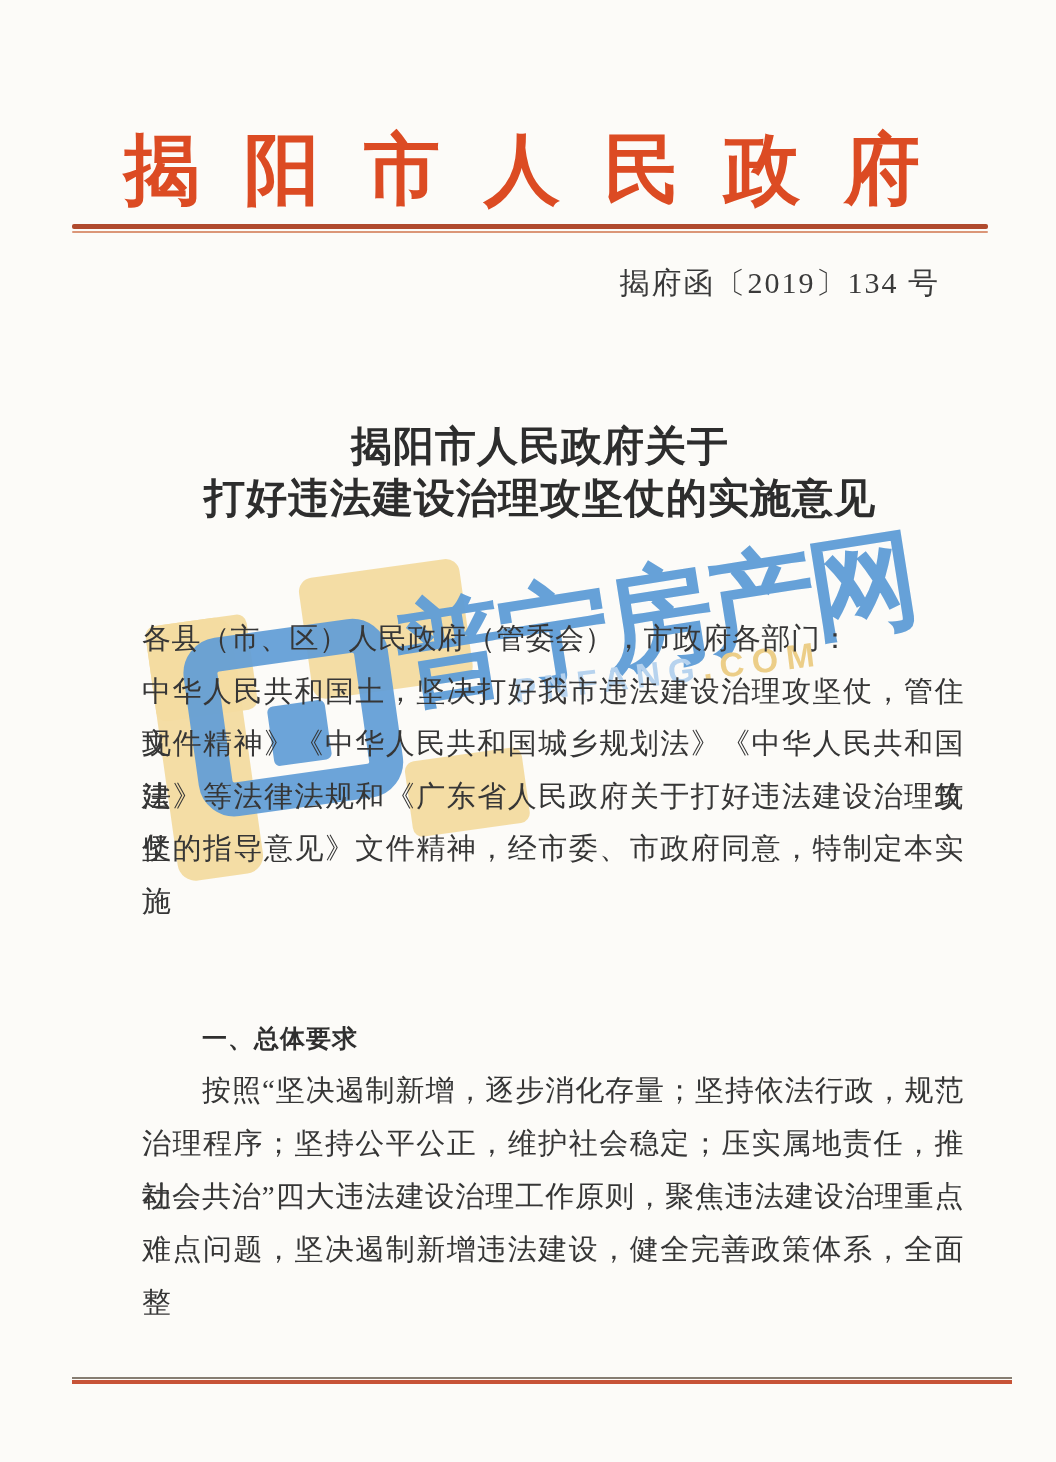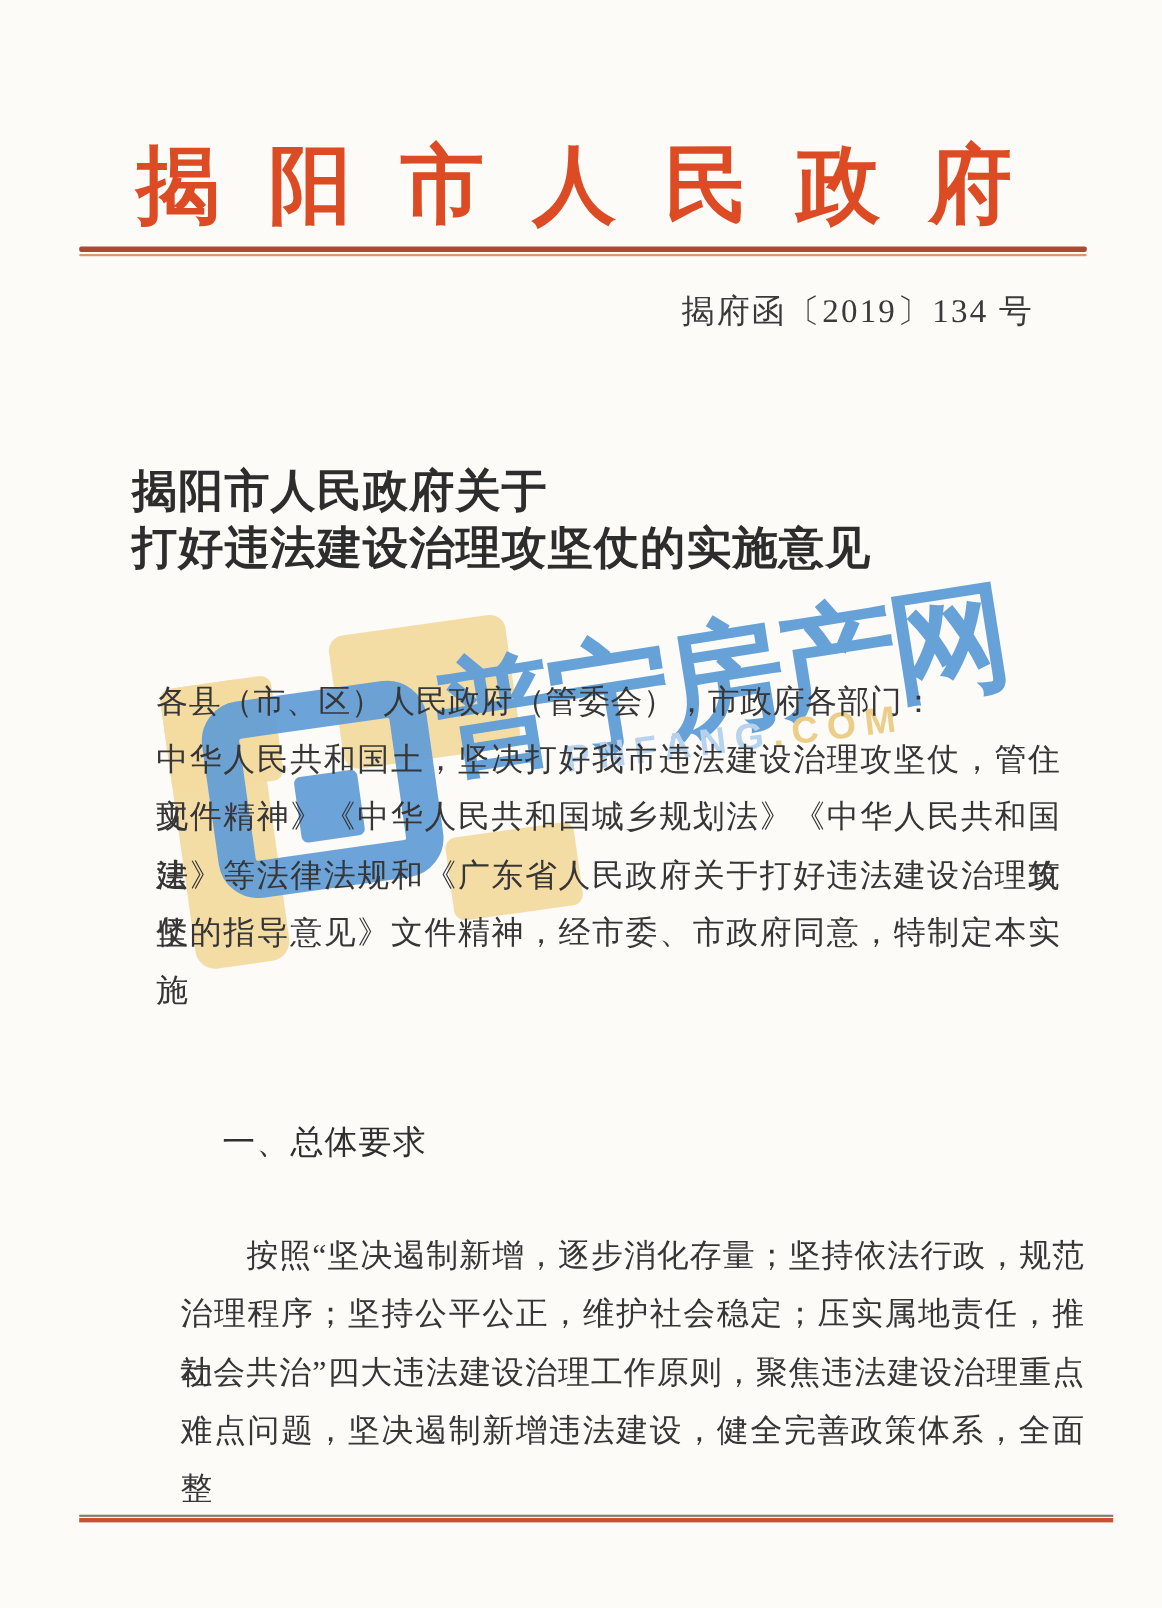--- a/index.html
+++ b/index.html
@@ -23,35 +23,35 @@
   .red-rule .thick{height:5px;background:#b04a2e;border-radius:2px;}
   .red-rule .thin{height:2px;margin-top:2px;background:#db9678;border-radius:2px;}
 
   .doc-number{
     top:263px;left:0;width:940px;text-align:right;
     font-size:30px;color:#3a3a3a;letter-spacing:2px;z-index:3;
   }
 
   
   .doc-title{
-    top:420px;left:120px;width:840px;text-align:left;
+    top:420px;left:120px;width:840px;text-align:center;
     font-size:41px;font-weight:bold;color:#2d2d2d;line-height:52px;z-index:3;
     letter-spacing:1px;
   }
 
   
   .bodyblock{left:142px;width:822px;z-index:3;color:#363636;}
   .line{
     display:block;font-size:29px;line-height:52.5px;height:52.5px;
     letter-spacing:0.5px;white-space:nowrap;
   }
   .just{white-space:normal;text-align:justify;text-align-last:justify;}
   .indent{text-indent:60px;}
   .sec-heading{
-    top:1013px;left:202px;font-size:30px;font-weight:normal;color:#2f2f2f;
+    top:1013px;left:202px;font-size:25px;font-weight:bold;color:#2f2f2f;
     line-height:52px;z-index:3;letter-spacing:1px;
   }
   .blockB .line{line-height:53px;height:53px;}
 
   
   .bottom-rule{top:1377px;left:72px;width:940px;height:9px;z-index:3;}
   .bottom-rule .gray{height:2px;background:#867d72;}
   .bottom-rule .orange{height:4px;margin-top:1px;background:#c75337;}
 
   
@@ -123,21 +123,21 @@
 <div class="abs bodyblock" style="top:612px;">
   <div class="line">各县（市、区）人民政府（管委会），市政府各部门：</div>
   <div class="line just">中华人民共和国土，坚决打好我市违法建设治理攻坚仗，管住现</div>
   <div class="line just">文件精神》《中华人民共和国城乡规划法》《中华人民共和国建筑</div>
   <div class="line just">法》等法律法规和《广东省人民政府关于打好违法建设治理攻坚</div>
   <div class="line just">仗的指导意见》文件精神，经市委、市政府同意，特制定本实施</div>
 </div>
 
 <div class="abs sec-heading">一、总体要求</div>
 
-<div class="abs bodyblock blockB" style="top:1116px;margin-left:22px;">
+<div class="abs bodyblock blockB" style="top:1064px;">
   <div class="line just indent">按照“坚决遏制新增，逐步消化存量；坚持依法行政，规范</div>
   <div class="line just">治理程序；坚持公平公正，维护社会稳定；压实属地责任，推动</div>
   <div class="line just">社会共治”四大违法建设治理工作原则，聚焦违法建设治理重点</div>
   <div class="line just">难点问题，坚决遏制新增违法建设，健全完善政策体系，全面整</div>
 </div>
 
 <div class="abs bottom-rule">
   <div class="gray"></div>
   <div class="orange"></div>
 </div>

